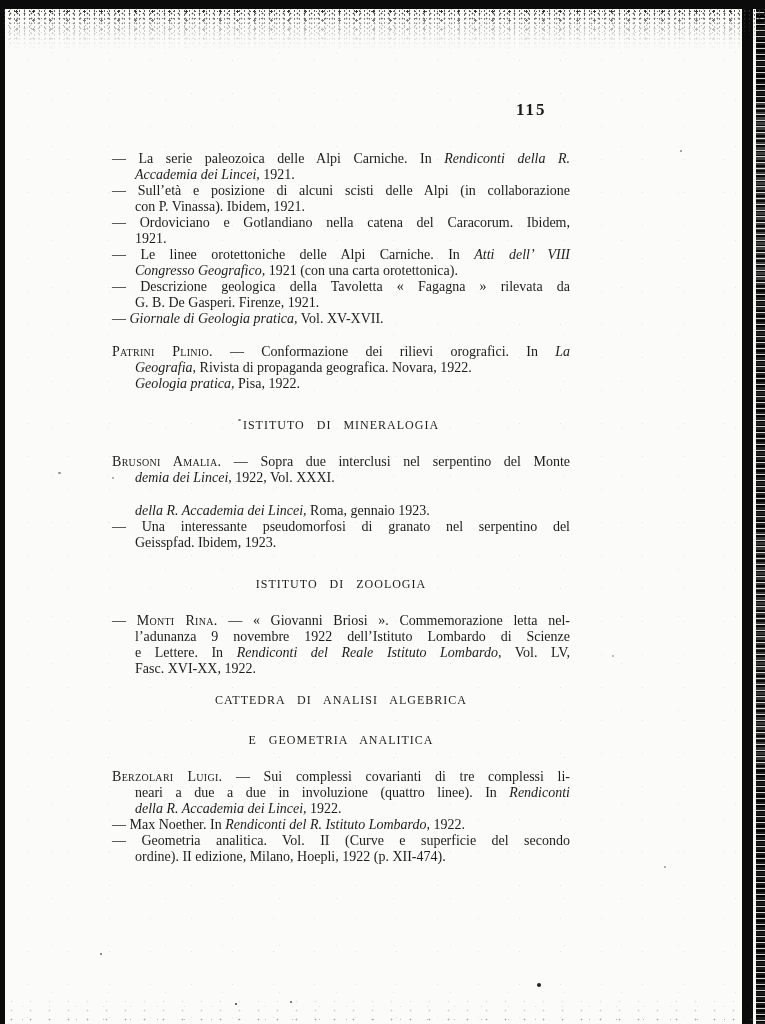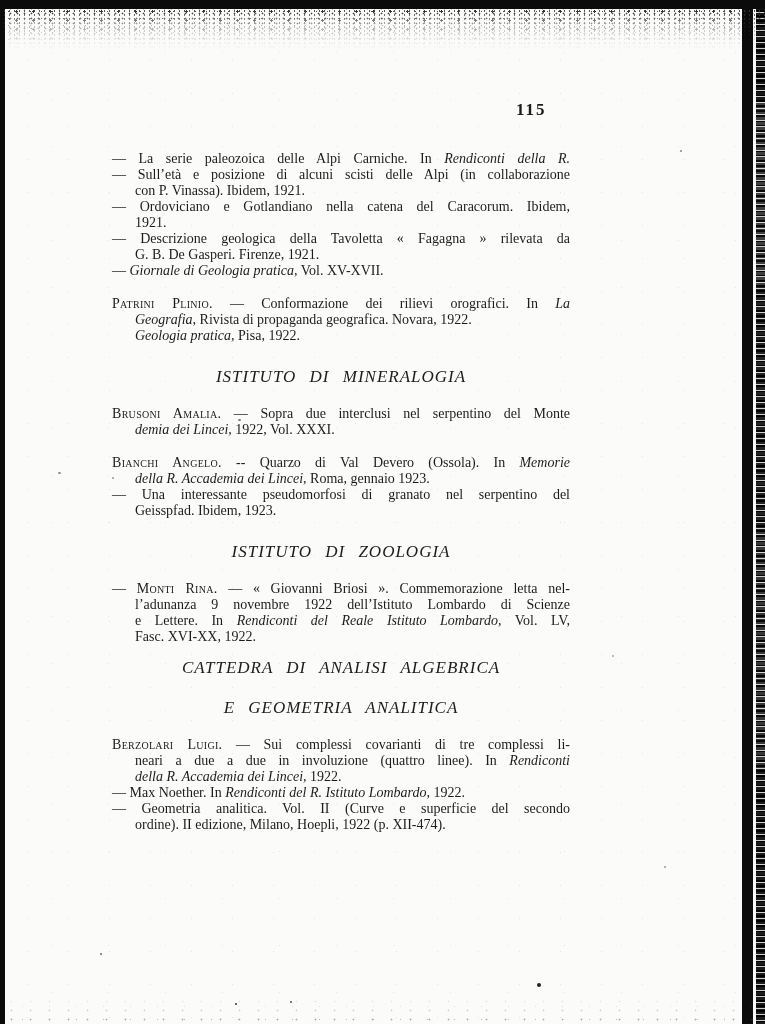--- a/index.html
+++ b/index.html
@@ -56,22 +56,22 @@
   }
   .page-body{position:absolute;left:112px;top:151px;width:458px;z-index:2;}
   .entry{font-size:14px;line-height:16px;margin:0;}
   .entry.group{margin-top:17px;}
   .line{text-align:justify;text-align-last:justify;}
   .line.last{text-align-last:left;}
   .line.indent{margin-left:23px;}
   .i{font-style:italic;}
   .sc{font-variant:small-caps;letter-spacing:.3px;}
   .heading{
-    font-size:17px;line-height:22px;text-align:left;text-align-last:center;
-    letter-spacing:1px;word-spacing:8px;margin:22px 0 18px;font-style:italic;
+    font-size:12px;line-height:22px;text-align:left;text-align-last:center;
+    letter-spacing:1px;word-spacing:8px;margin:22px 0 18px;
   }
   .heading.tight{margin-top:12px;}
   .heading.cont{margin-top:5px;}
 </style>
 </head>
 <body style="--ink: #1c1c1c; --paper: #fbfbf9; --edge: #0b0b0b;">
 
 <div class="top-bar"></div>
 <div class="top-noise"></div>
 <div class="left-bar"></div>
@@ -88,28 +88,33 @@
 <div class="speck" style="left:238px;top:419px;width:3px;height:2px;background:#777;"></div>
 <div class="speck" style="left:58px;top:472px;width:3px;height:2px;background:#888;"></div>
 <div class="speck" style="left:112px;top:477px;width:2px;height:2px;background:#999;"></div>
 <div class="speck" style="left:664px;top:866px;width:2px;height:2px;background:#999;"></div>
 <div class="speck" style="left:612px;top:655px;width:2px;height:2px;background:#aaa;"></div>
 
 <div class="page-number">115</div>
 <main class="page-body">
     <div class="entry">
       <div class="line"><span>— La serie paleozoica delle Alpi Carniche. In </span><span class="i">Rendiconti della R.</span></div>
+      <div class="line indent last"><span class="i">Accademia dei Lincei,</span><span> 1921.</span></div>
     </div>
     <div class="entry">
       <div class="line"><span>— Sull’età e posizione di alcuni scisti delle Alpi (in collaborazione</span></div>
       <div class="line indent last"><span>con P. Vinassa). Ibidem, 1921.</span></div>
     </div>
     <div class="entry">
       <div class="line"><span>— Ordoviciano e Gotlandiano nella catena del Caracorum. Ibidem,</span></div>
       <div class="line indent last"><span>1921.</span></div>
+    </div>
+    <div class="entry">
+      <div class="line"><span>— Le linee orotettoniche delle Alpi Carniche. In </span><span class="i">Atti dell’ VIII</span></div>
+      <div class="line indent last"><span class="i">Congresso Geografico,</span><span> 1921 (con una carta orotettonica).</span></div>
     </div>
     <div class="entry">
       <div class="line"><span>— Descrizione geologica della Tavoletta « Fagagna » rilevata da</span></div>
       <div class="line indent last"><span>G. B. De Gasperi. Firenze, 1921.</span></div>
     </div>
     <div class="entry">
       <div class="line last"><span>— </span><span class="i">Giornale di Geologia pratica,</span><span> Vol. XV-XVII.</span></div>
     </div>
     <div class="entry group">
       <div class="line"><span class="sc">Patrini Plinio.</span><span> — Conformazione dei rilievi orografici. In </span><span class="i">La</span></div>
@@ -117,21 +122,20 @@
     </div>
     <div class="entry">
       <div class="line indent last"><span class="i">Geologia pratica,</span><span> Pisa, 1922.</span></div>
     </div>
     <div class="heading">ISTITUTO DI MINERALOGIA</div>
     <div class="entry">
       <div class="line"><span class="sc">Brusoni Amalia.</span><span> — Sopra due interclusi nel serpentino del Monte</span></div>
       <div class="line indent last"><span class="i">demia dei Lincei,</span><span> 1922, Vol. XXXI.</span></div>
     </div>
     <div class="entry group">
-      <div class="line"><span class="sc">Bianchi Angelo.</span><span> -- Quarzo di Val Devero (Ossola). In </span><span class="i">Memorie</span></div>
       <div class="line indent last"><span class="i">della R. Accademia dei Lincei,</span><span> Roma, gennaio 1923.</span></div>
     </div>
     <div class="entry">
       <div class="line"><span>— Una interessante pseudomorfosi di granato nel serpentino del</span></div>
       <div class="line indent last"><span>Geisspfad. Ibidem, 1923.</span></div>
     </div>
     <div class="heading">ISTITUTO DI ZOOLOGIA</div>
     <div class="entry">
       <div class="line"><span>— </span><span class="sc">Monti Rina.</span><span> — « Giovanni Briosi ». Commemorazione letta nel-</span></div>
       <div class="line indent"><span>l’adunanza 9 novembre 1922 dell’Istituto Lombardo di Scienze</span></div>

